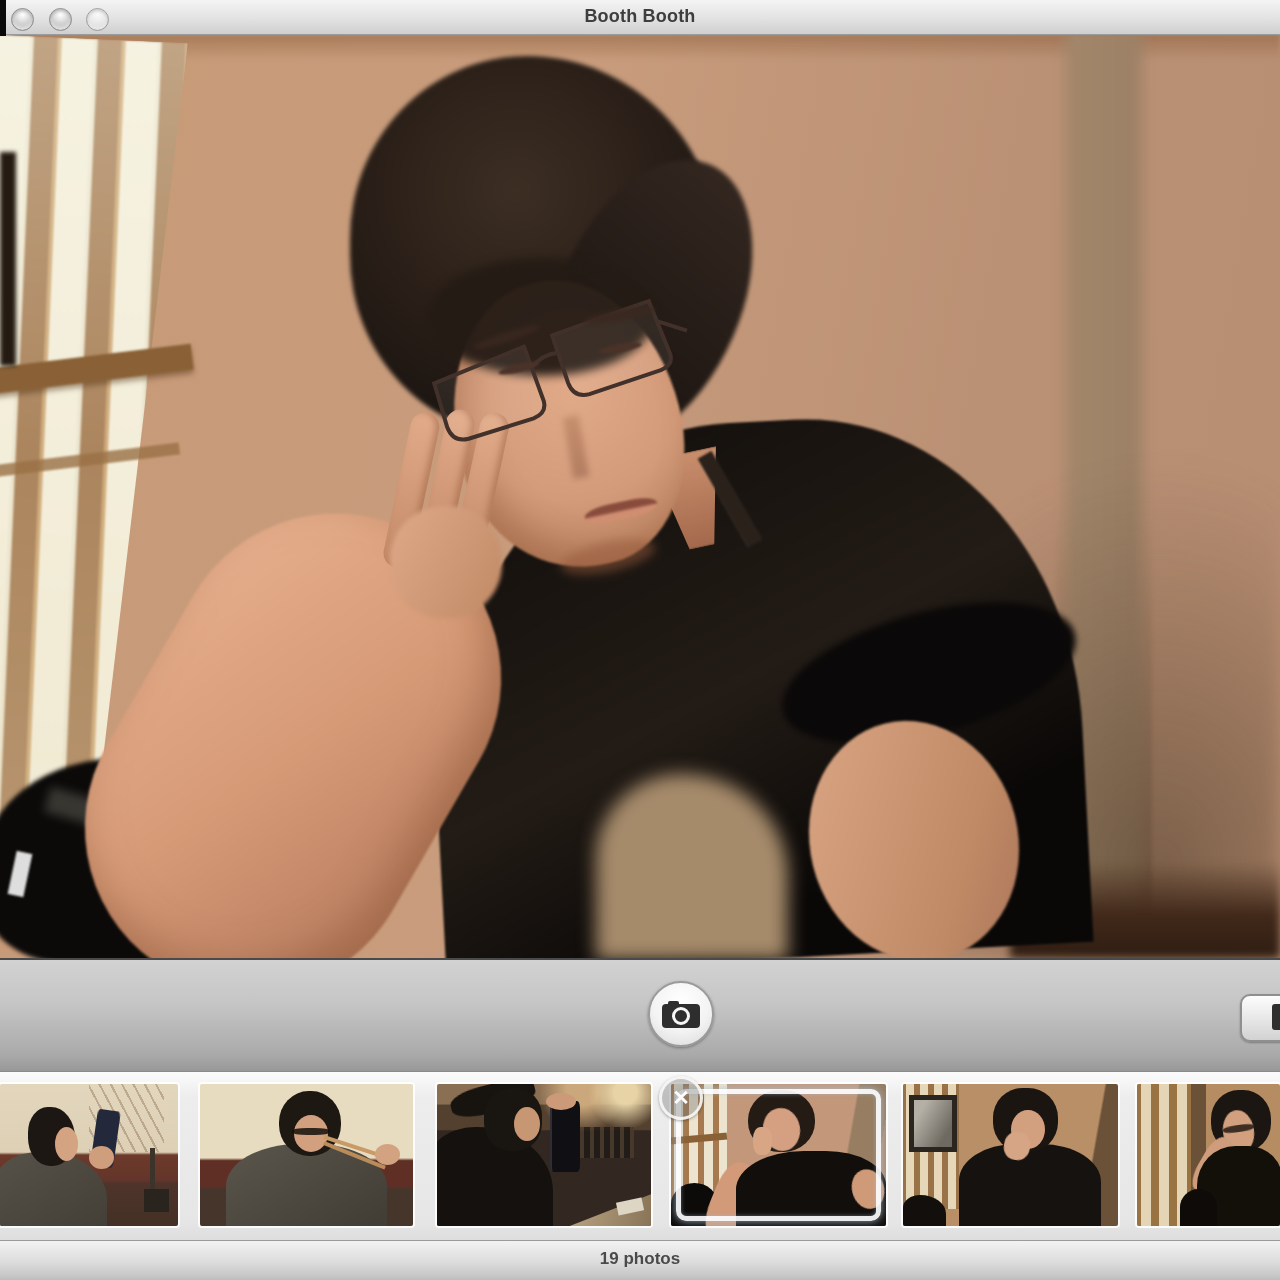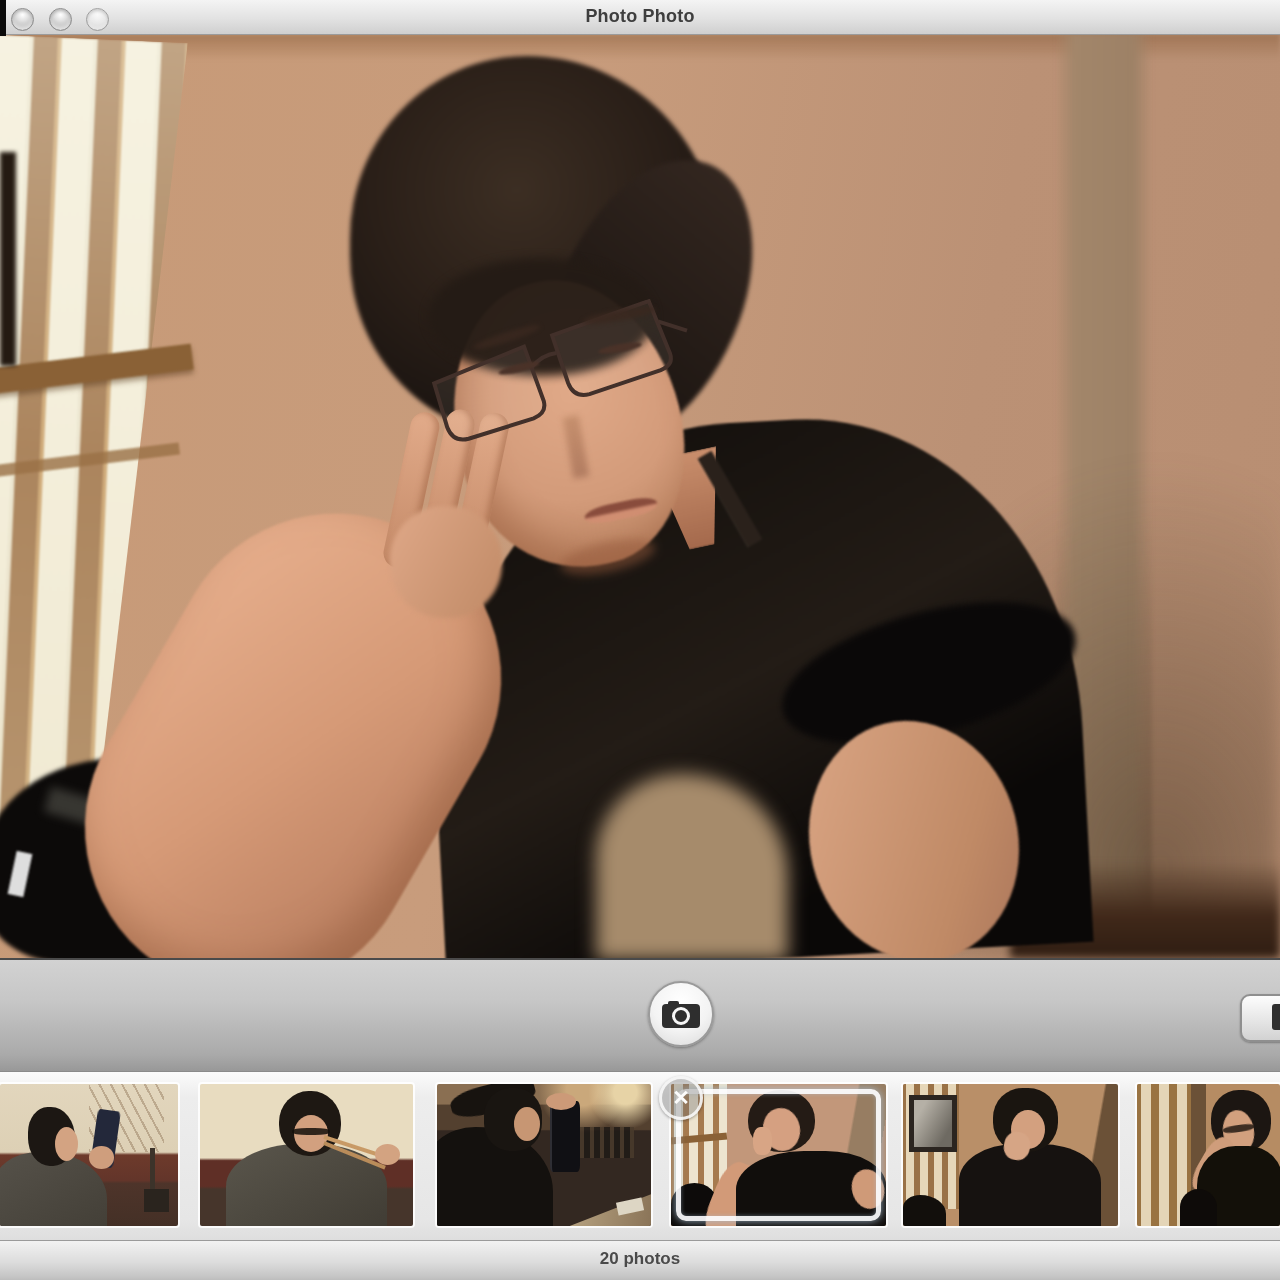--- a/index.html
+++ b/index.html
@@ -216,21 +216,21 @@
 </style>
 </head>
 <body>
 
 <div class="window">
 
   <div class="titlebar">
     <span class="tl close"></span>
     <span class="tl min"></span>
     <span class="tl zoom"></span>
-    <div class="title">Photo Photo</div>
+    <div class="title">Booth Booth</div>
   </div>
   <div class="corner-sliver"></div>
 
   <div class="viewport">
     <div class="topbeam"></div>
     <div class="pillar"></div>
     <div class="wallshade"></div>
     <div class="floor"></div>
     <div class="shoji"></div>
     <div class="rail1"></div>
@@ -352,16 +352,16 @@
       <div class="p-glasses"></div>
       <div class="p-arm"></div>
       <div class="p-body"></div>
       <div class="bag-s"></div>
     </div>
 
     <div class="delete-btn">✕</div>
   </div>
 
   <div class="bottombar">
-    <div class="count">20 photos</div>
+    <div class="count">19 photos</div>
   </div>
 
 </div>
 
 </body></html>

